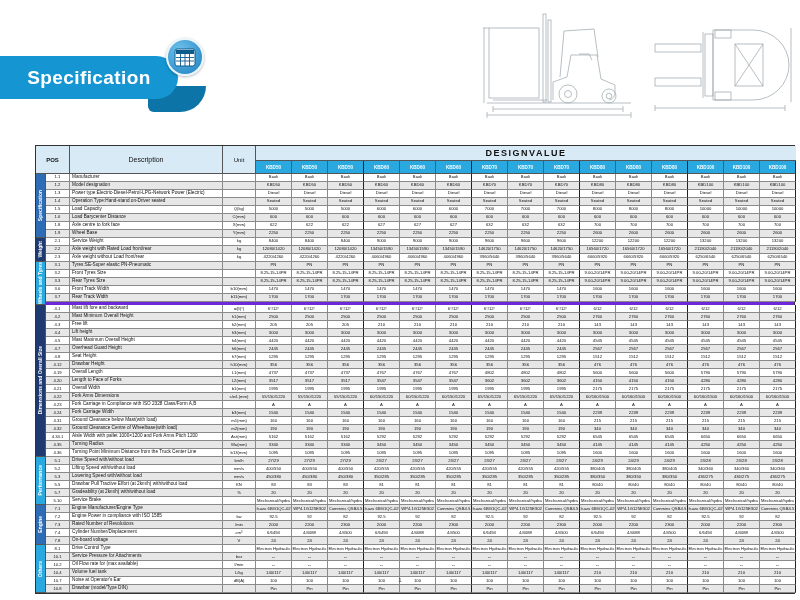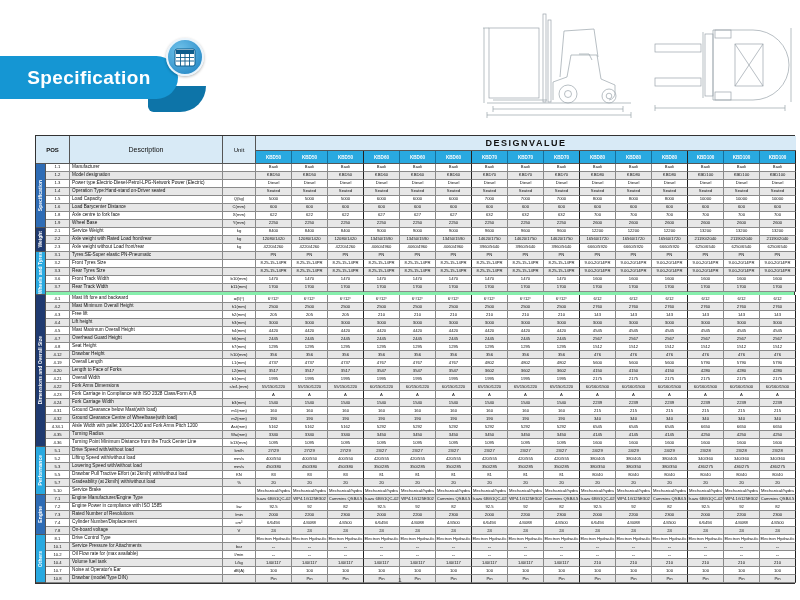--- a/index.html
+++ b/index.html
@@ -13,21 +13,21 @@
   .swoosh{position:absolute;left:148px;top:86px;width:58px;height:26px;background:#0d74a8;
     border-radius:0 0 46px 10px;z-index:1}
   .badge{position:absolute;left:166px;top:38px;width:38px;height:38px;border-radius:50%;
     background:radial-gradient(circle at 35% 30%,#6fc2ea,#1b7fc0);border:2px solid #eaf4fb;
     box-shadow:0 1px 3px rgba(0,0,0,.3);display:flex;align-items:center;justify-content:center;z-index:3}
 
   
   .drawing{position:absolute;left:483px;top:10px;z-index:1}
 
   
-  .spec-table{position:absolute;left:35px;top:135px;width:760px;border:1px solid #333;background:#86efac}
+  .spec-table{position:absolute;left:35px;top:145px;width:760px;border:1px solid #333;background:#6d28d9}
   .thead{display:grid;grid-template-columns:34px 153px 33px 540px}
   .th{background:#d8eaf6;border-right:1px solid #555;border-bottom:1px solid #555;
     display:flex;align-items:center;justify-content:center}
   .th.h2{height:28px}
   .th-pos{font-size:6px;font-weight:bold}
   .th-desc{font-size:7px}
   .th-unit{font-size:6px}
   .dv-col{display:flex;flex-direction:column}
   .dv{height:15px;background:#d8eaf6;border-bottom:1px solid #555;display:flex;align-items:center;
     justify-content:center;font-weight:bold;font-size:9px;letter-spacing:1.5px}

